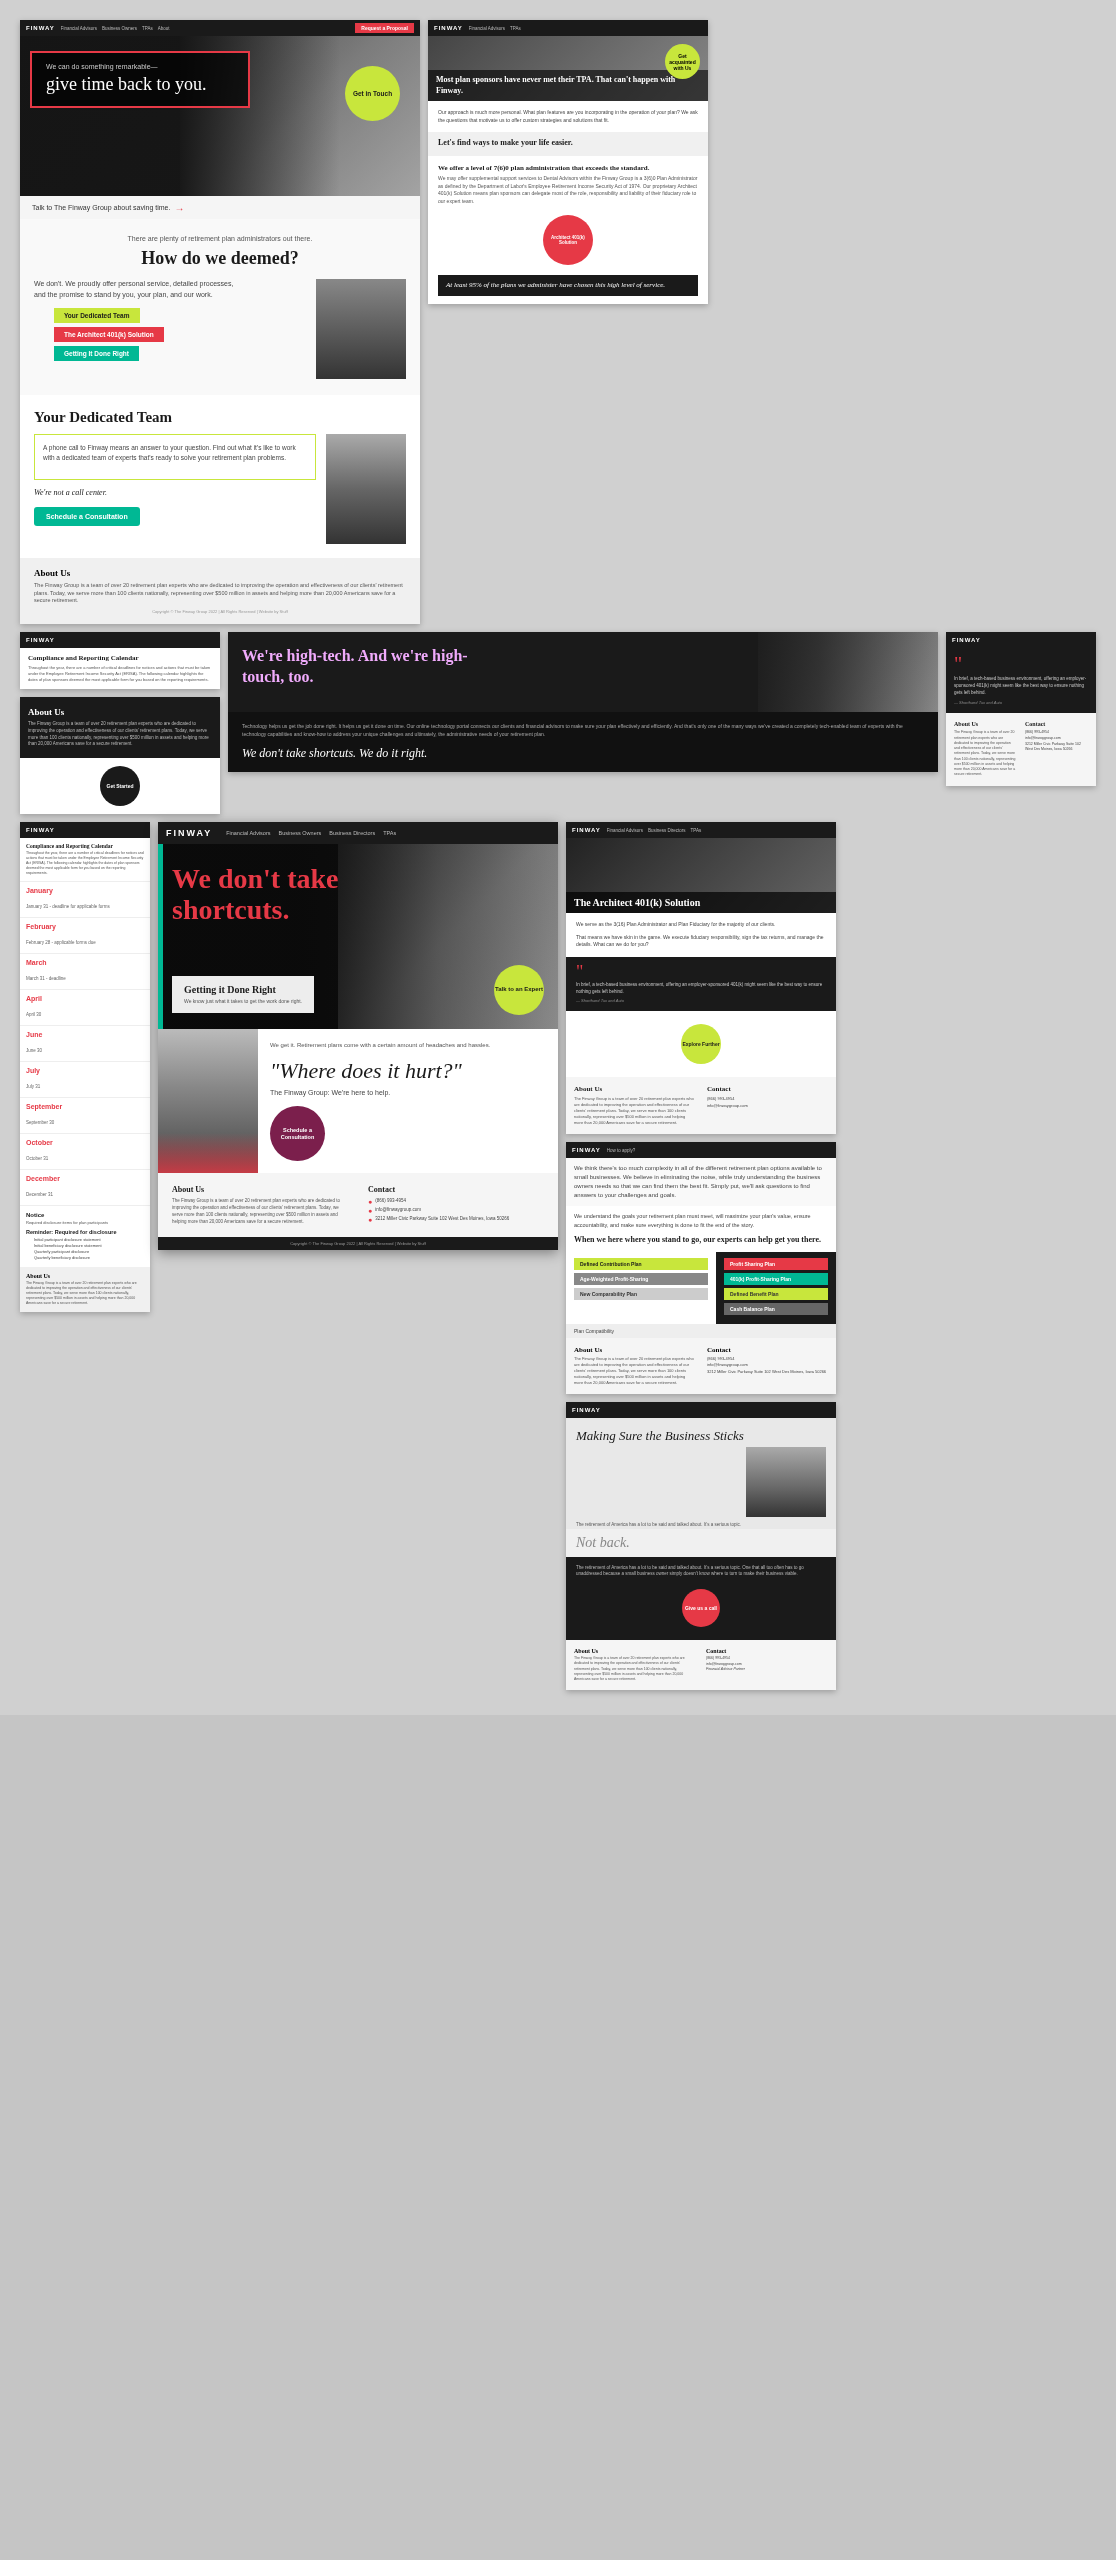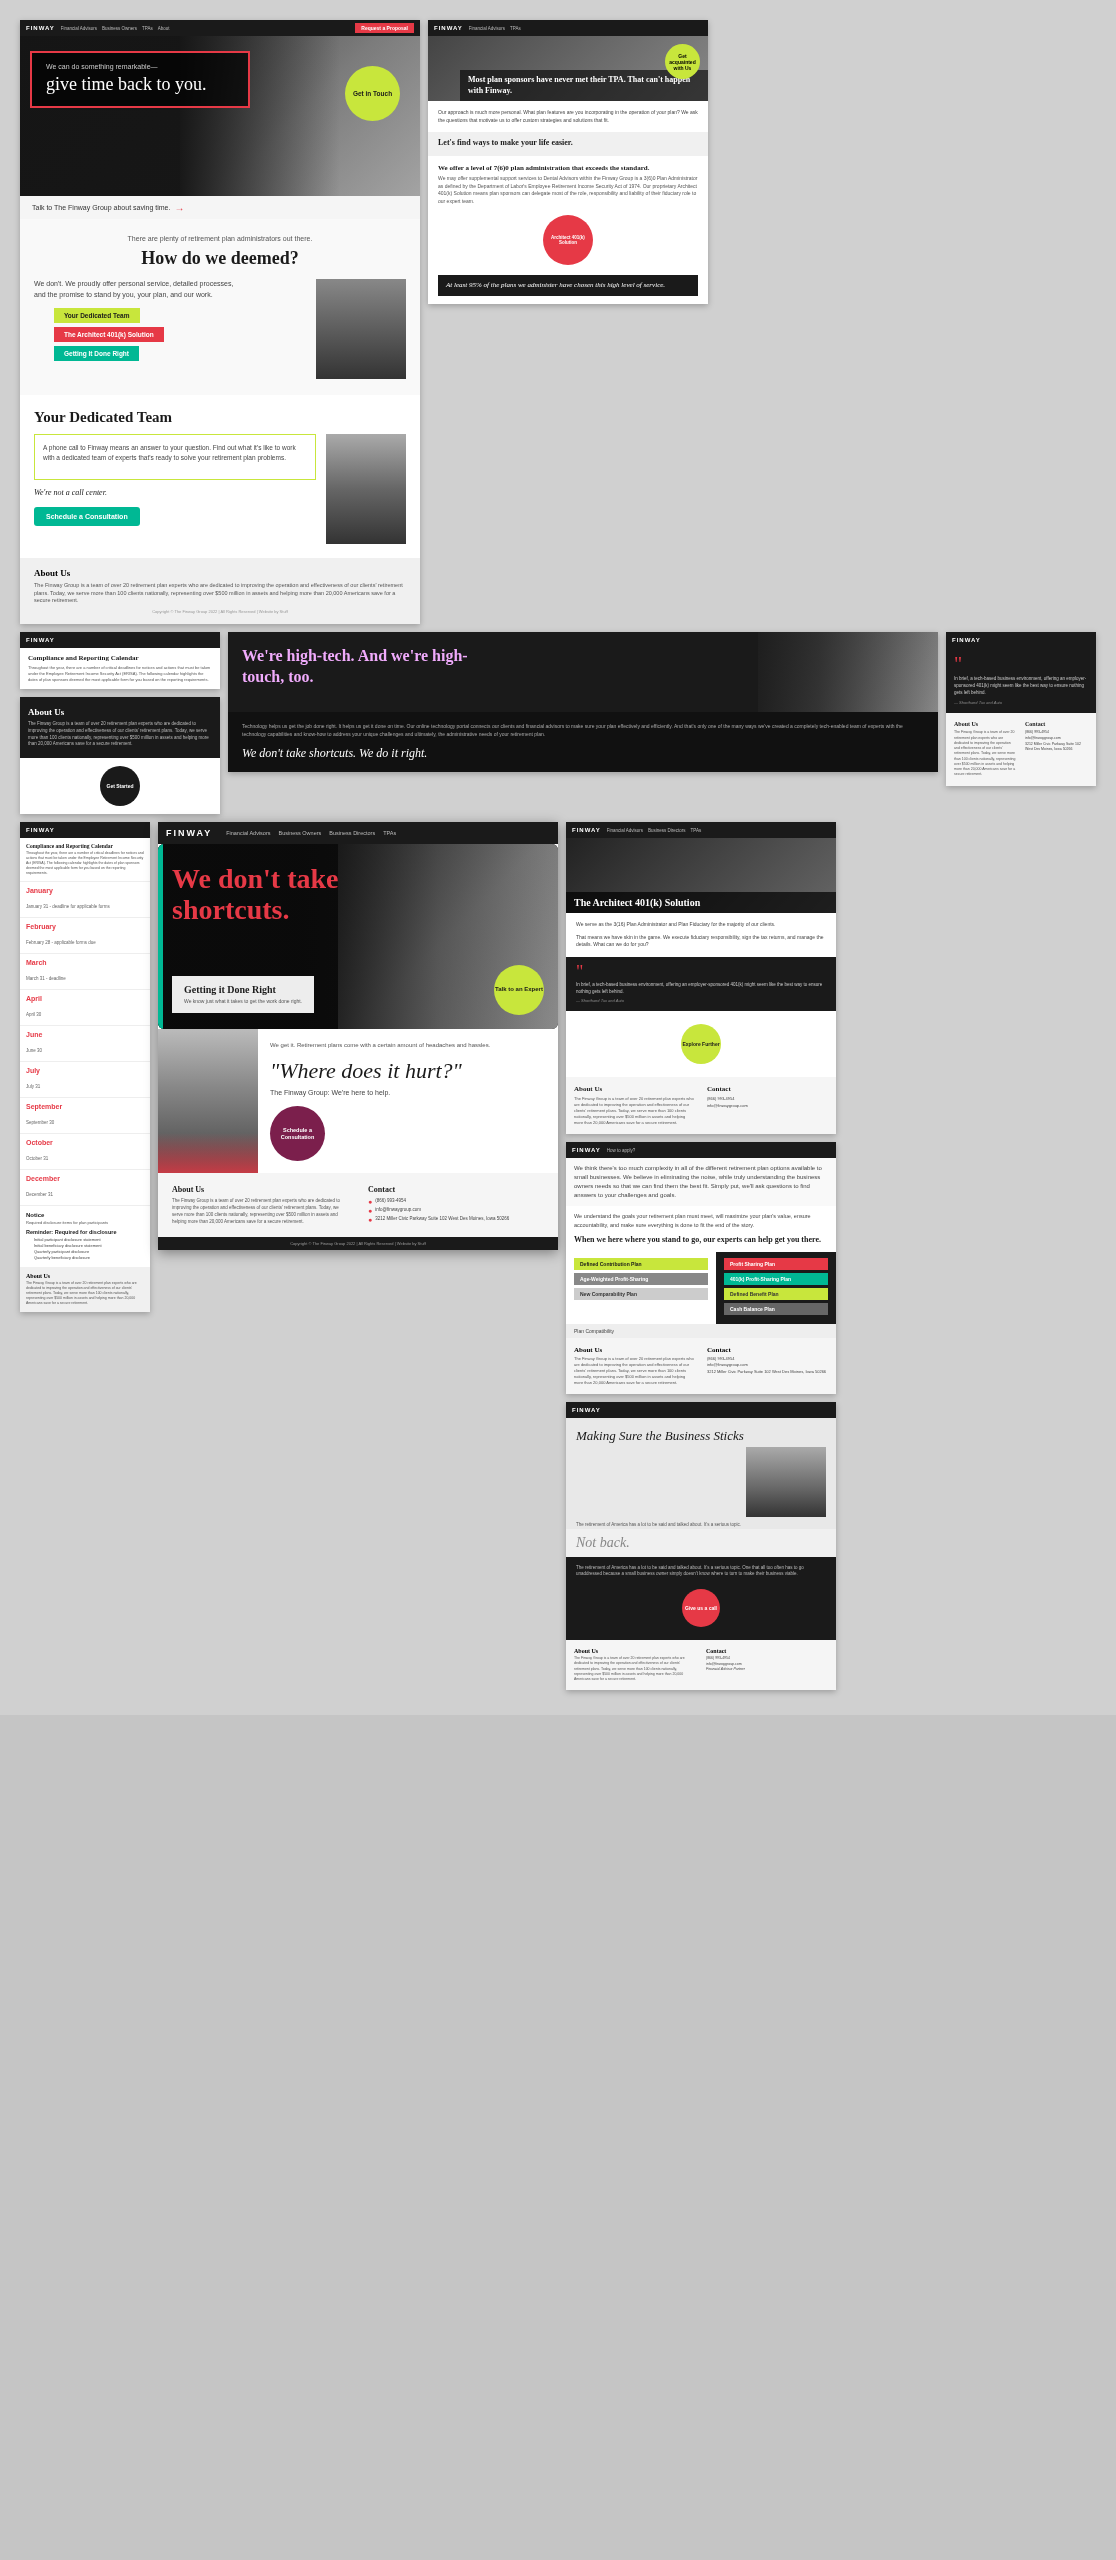--- a/index.html
+++ b/index.html
@@ -306,21 +306,20 @@
     }
 
     
     .bsp-hero {
       background: #111;
       position: relative;
       height: 185px;
       overflow: hidden;
       display: flex;
       align-items: center;
-      border-radius: 6px;
     }
     .bsp-shortcuts-title {
       position: absolute;
       top: 20px;
       left: 14px;
       z-index: 5;
       color: #e63946;
       font-size: 28px;
       font-family: Georgia, serif;
       font-weight: bold;
@@ -552,21 +551,21 @@
       <div class="mini-panel" style="width:280px;">
         <div class="mini-nav">
           <span class="mini-nav-logo">FINWAY</span>
           <div class="mini-nav-links">
             <span class="mini-nav-link">Financial Advisors</span>
             <span class="mini-nav-link">TPAs</span>
           </div>
         </div>
 
         <div style="height:65px; background:linear-gradient(135deg, #444 0%, #888 100%); position:relative; overflow:hidden;">
-          <div style="position:absolute; bottom:0; left:0; right:0; background:rgba(0,0,0,0.6); padding:5px 8px;margin-left:32px;">
+          <div style="position:absolute; bottom:0; left:0; right:0; background:rgba(0,0,0,0.6); padding:5px 8px;">
             <div style="color:#fff; font-size:8px; font-family:Georgia,serif; font-weight:bold; line-height:1.3;">Most plan sponsors have never met their TPA. That can't happen with Finway.</div>
           </div>
 
           <div style="position:absolute; right:8px; top:8px; background:#c8e63c; border-radius:50%; width:35px; height:35px; display:flex; align-items:center; justify-content:center; text-align:center; font-size:5px; font-family:Arial,sans-serif; font-weight:bold; line-height:1.2;">Get acquainted with Us</div>
         </div>
 
         <div style="padding:8px 10px; font-size:5px; font-family:Arial,sans-serif; color:#444; line-height:1.5;">
           Our approach is much more personal. What plan features are you incorporating in the operation of your plan? We ask the questions that motivate us to offer custom strategies and solutions that fit.
         </div>
         <div style="background:#f0f0f0; padding:6px 10px;">

